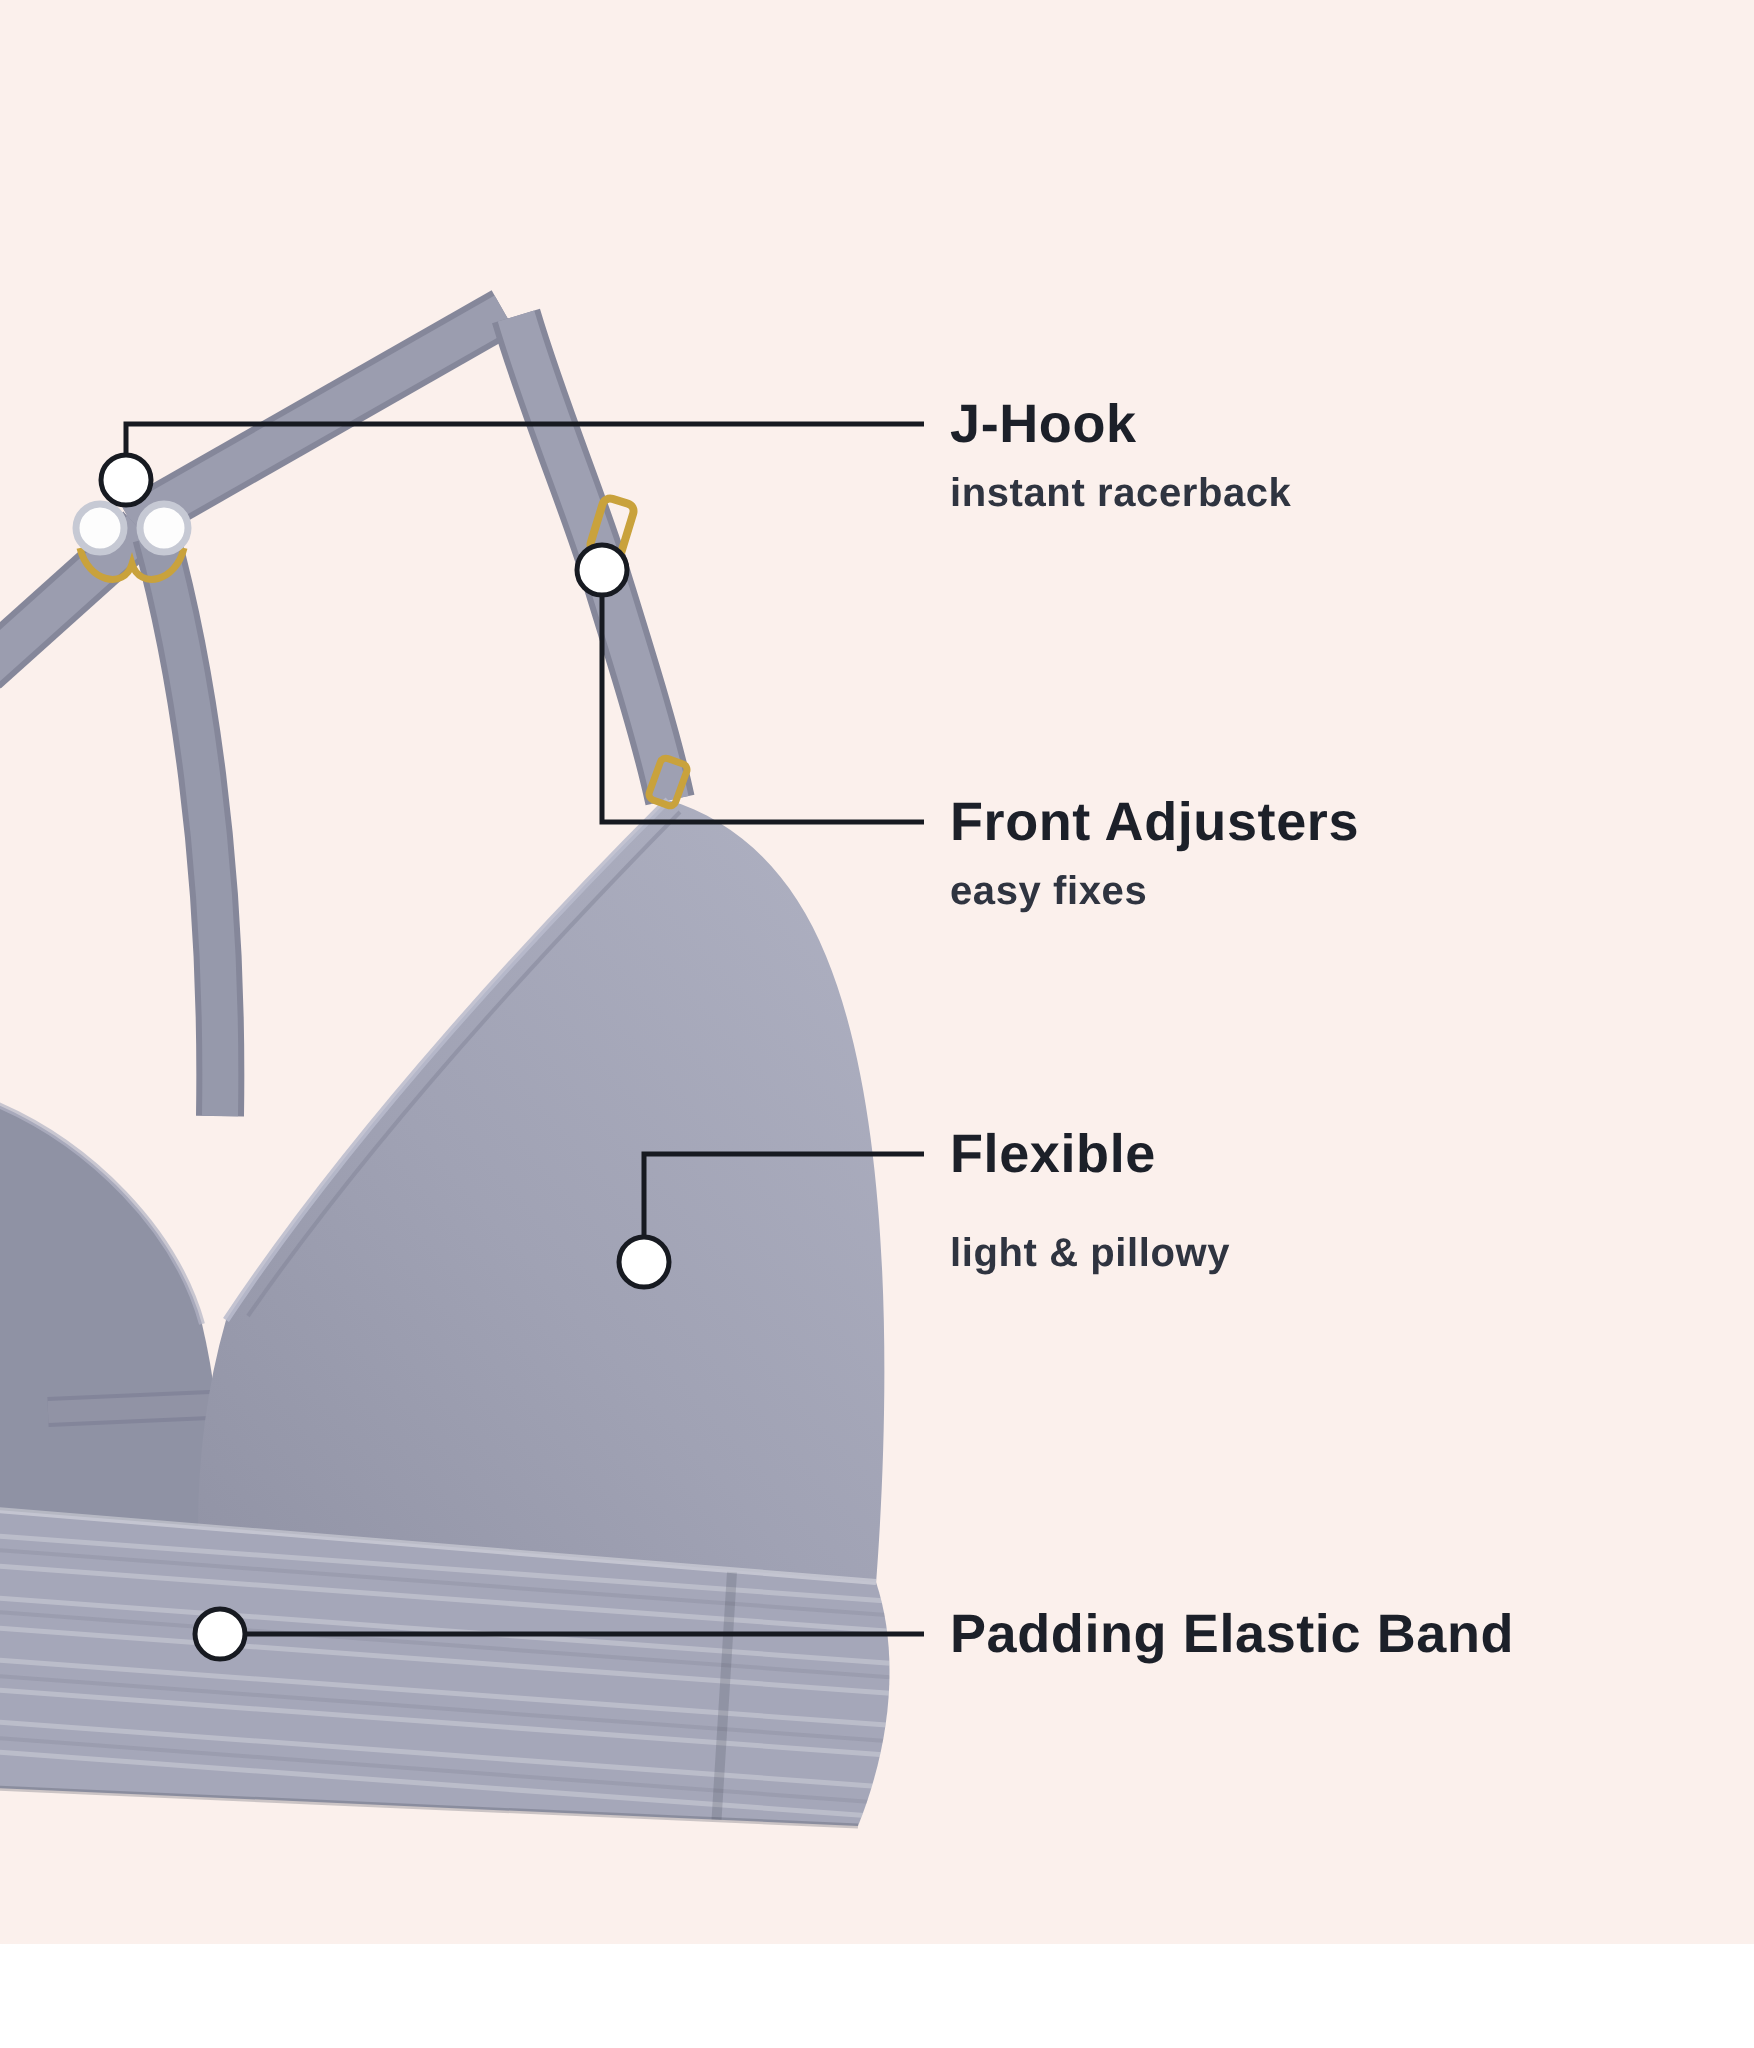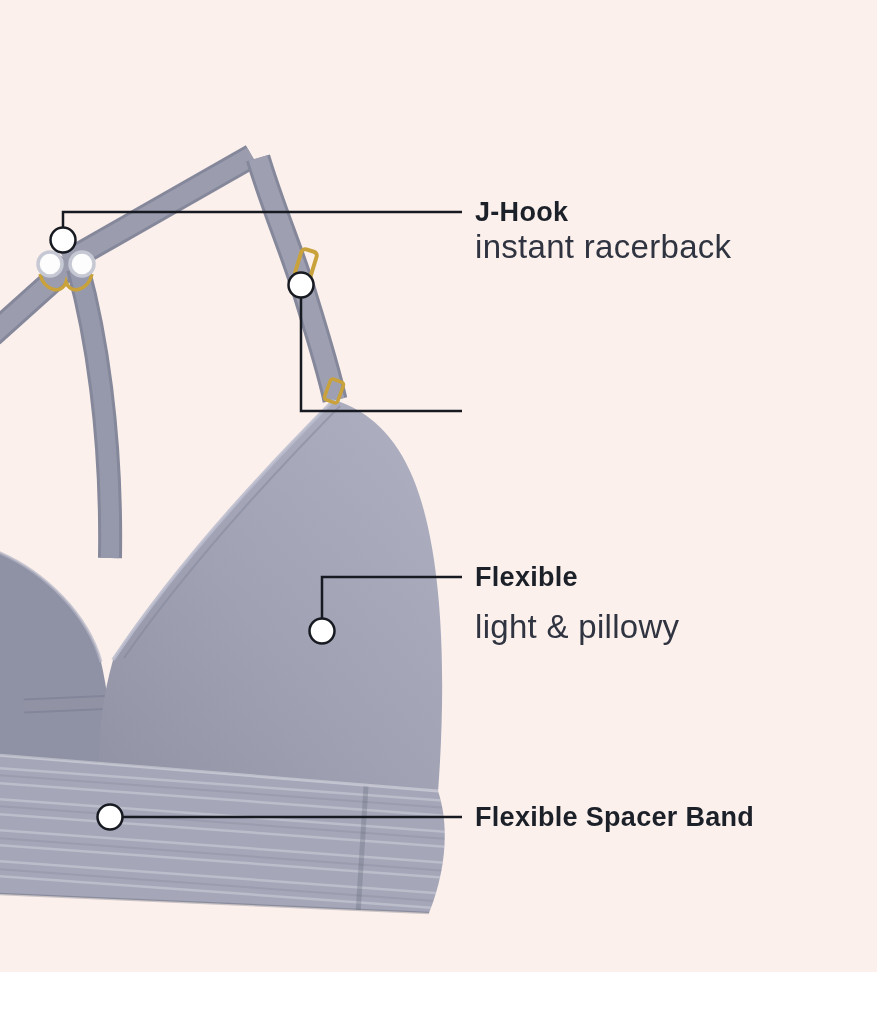--- a/index.html
+++ b/index.html
@@ -21,23 +21,23 @@
     color: #1C2029;
   }
   .callout-title {
     font-size: 27px;
     line-height: 38px;
     font-weight: 700;
     letter-spacing: 0.3px;
     white-space: nowrap;
   }
   .callout-subtitle {
-    font-size: 33px;
+    font-size: 20px;
     line-height: 32px;
-    font-weight: 400;
+    font-weight: 700;
     color: #2F3440;
     letter-spacing: 0.3px;
     white-space: nowrap;
   }
 </style>
 </head>
 <body>
 
 <div class="stage">
 
@@ -126,24 +126,26 @@
       <circle cx="110" cy="817" r="12.5"></circle>
     </g>
   </svg>
 
   <div class="callout" style="top:193px">
     <div class="callout-title">J-Hook</div>
     <div class="callout-subtitle">instant racerback</div>
   </div>
 
   <div class="callout" style="top:392px">
+    <div class="callout-title">Front Adjusters</div>
+    <div class="callout-subtitle">easy fixes</div>
   </div>
 
   <div class="callout" style="top:558px">
     <div class="callout-title">Flexible</div>
     <div class="callout-subtitle" style="margin-top:15px">light &amp; pillowy</div>
   </div>
 
   <div class="callout" style="top:798px">
-    <div class="callout-title">Flexible Spacer Band</div>
+    <div class="callout-title">Padding Elastic Band</div>
   </div>
 
 </div>
 
 </body></html>

